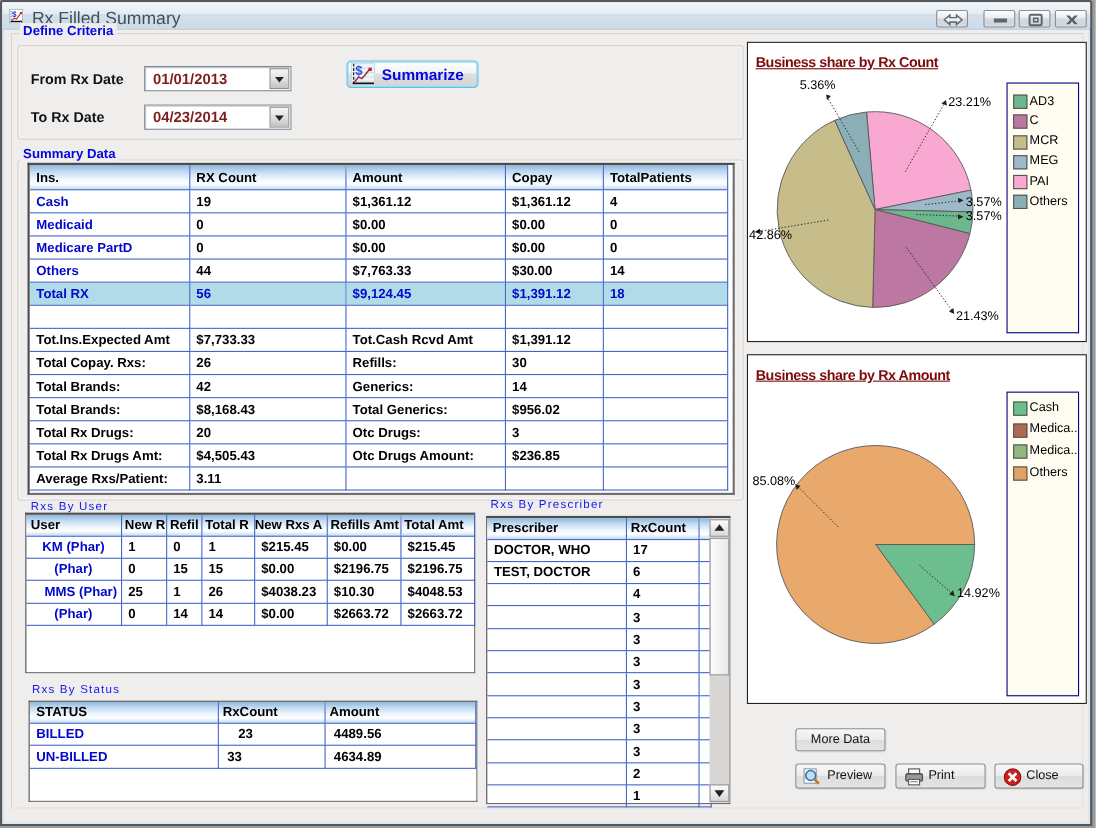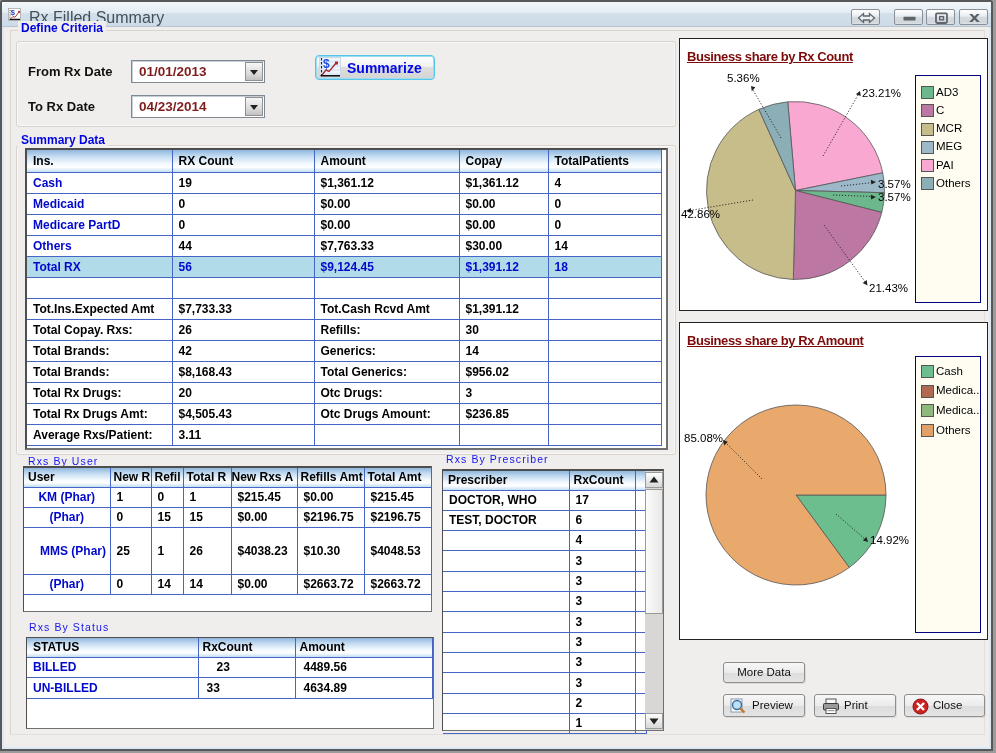--- a/index.html
+++ b/index.html
@@ -255,21 +255,21 @@
     <tr style="height:20px;">
             <td class="blue" style="text-align:center;padding:0;">(Phar)</td>
             <td>0</td>
             <td>15</td>
             <td>15</td>
             <td>$0.00</td>
             <td>$2196.75</td>
             <td>$2196.75</td>
           </tr>
     <tr style="height:21px;">
-            <td class="blue" style="text-align:right;padding:16px;">MMS (Phar)</td>
+            <td class="blue" style="text-align:right;padding:3px;">MMS (Phar)</td>
             <td>25</td>
             <td>1</td>
             <td>26</td>
             <td>$4038.23</td>
             <td>$10.30</td>
             <td>$4048.53</td>
           </tr>
     <tr style="height:20px;">
             <td class="blue" style="text-align:center;padding:0;">(Phar)</td>
             <td>0</td>

